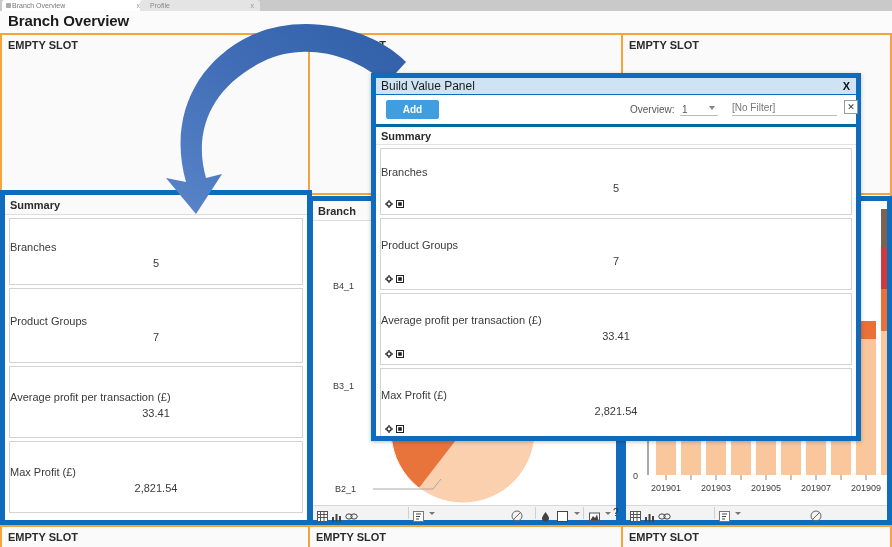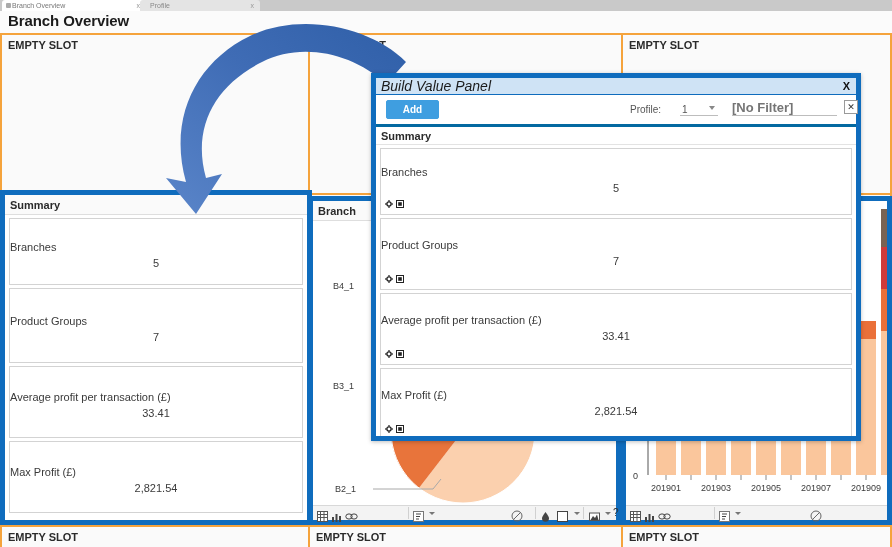--- a/index.html
+++ b/index.html
@@ -156,23 +156,22 @@
     left: 0; right: 0; top: 0;
     height: 17px;
     background: #cfe3f5;
     border-bottom: 1px solid #0f6cbd;
     box-sizing: border-box;
   }
   .dialog-titlebar .dtitle {
     position: absolute;
     left: 5px; top: 0;
     line-height: 17px;
-    font-size: 14px;
+    font-size: 12px;
     color: #1b1b1b;
-    font-style: italic;
   }
   .dialog-titlebar .dclose {
     position: absolute;
     right: 6px; top: 0;
     line-height: 17px;
     font-size: 11px;
     color: #111;
     font-weight: bold;
     cursor: pointer;
   }
@@ -222,28 +221,27 @@
     border-left: 3px solid transparent;
     border-right: 3px solid transparent;
     border-top: 4px solid #888;
   }
   .filter-input {
     position: absolute;
     top: 5px;
     height: 16px;
     border: none;
     border-bottom: 1px solid #bdbdbd;
-    font-size: 13px;
+    font-size: 10px;
     color: #4a4a4a;
     background: transparent;
     font-family: "Liberation Sans", sans-serif;
     outline: none;
     padding: 0;
     box-sizing: border-box;
-    font-weight: bold;
   }
   .btn-clear {
     position: absolute;
     top: 5px;
     width: 14px; height: 14px;
     border: 1px solid #9a9a9a;
     background: #fff;
     font-size: 9px;
     line-height: 12px;
     text-align: center;
@@ -600,21 +598,21 @@
 
   <div class="dialog" style="left:371px; top:73px; width:490px; height:368px;">
 
     <div class="dialog-titlebar">
       <span class="dtitle">Build Value Panel</span>
       <span class="dclose">X</span>
     </div>
 
     <div class="dialog-toolbar">
       <div class="btn-add">Add</div>
-      <span class="tb-label" style="left:254px;">Profile:</span>
+      <span class="tb-label" style="left:254px;">Overview:</span>
       <div class="select-underline" style="left:304px; width:38px;">
         <span style="position:absolute; left:2px; top:3px;">1</span>
         <span class="caret"></span>
       </div>
       <input class="filter-input" style="left: 356px; width: 105px;" type="text" placeholder="[No Filter]">
       <div class="btn-clear" style="left:468px;">✕</div>
     </div>
 
     <div class="dialog-sectionhead">Summary</div>
 

